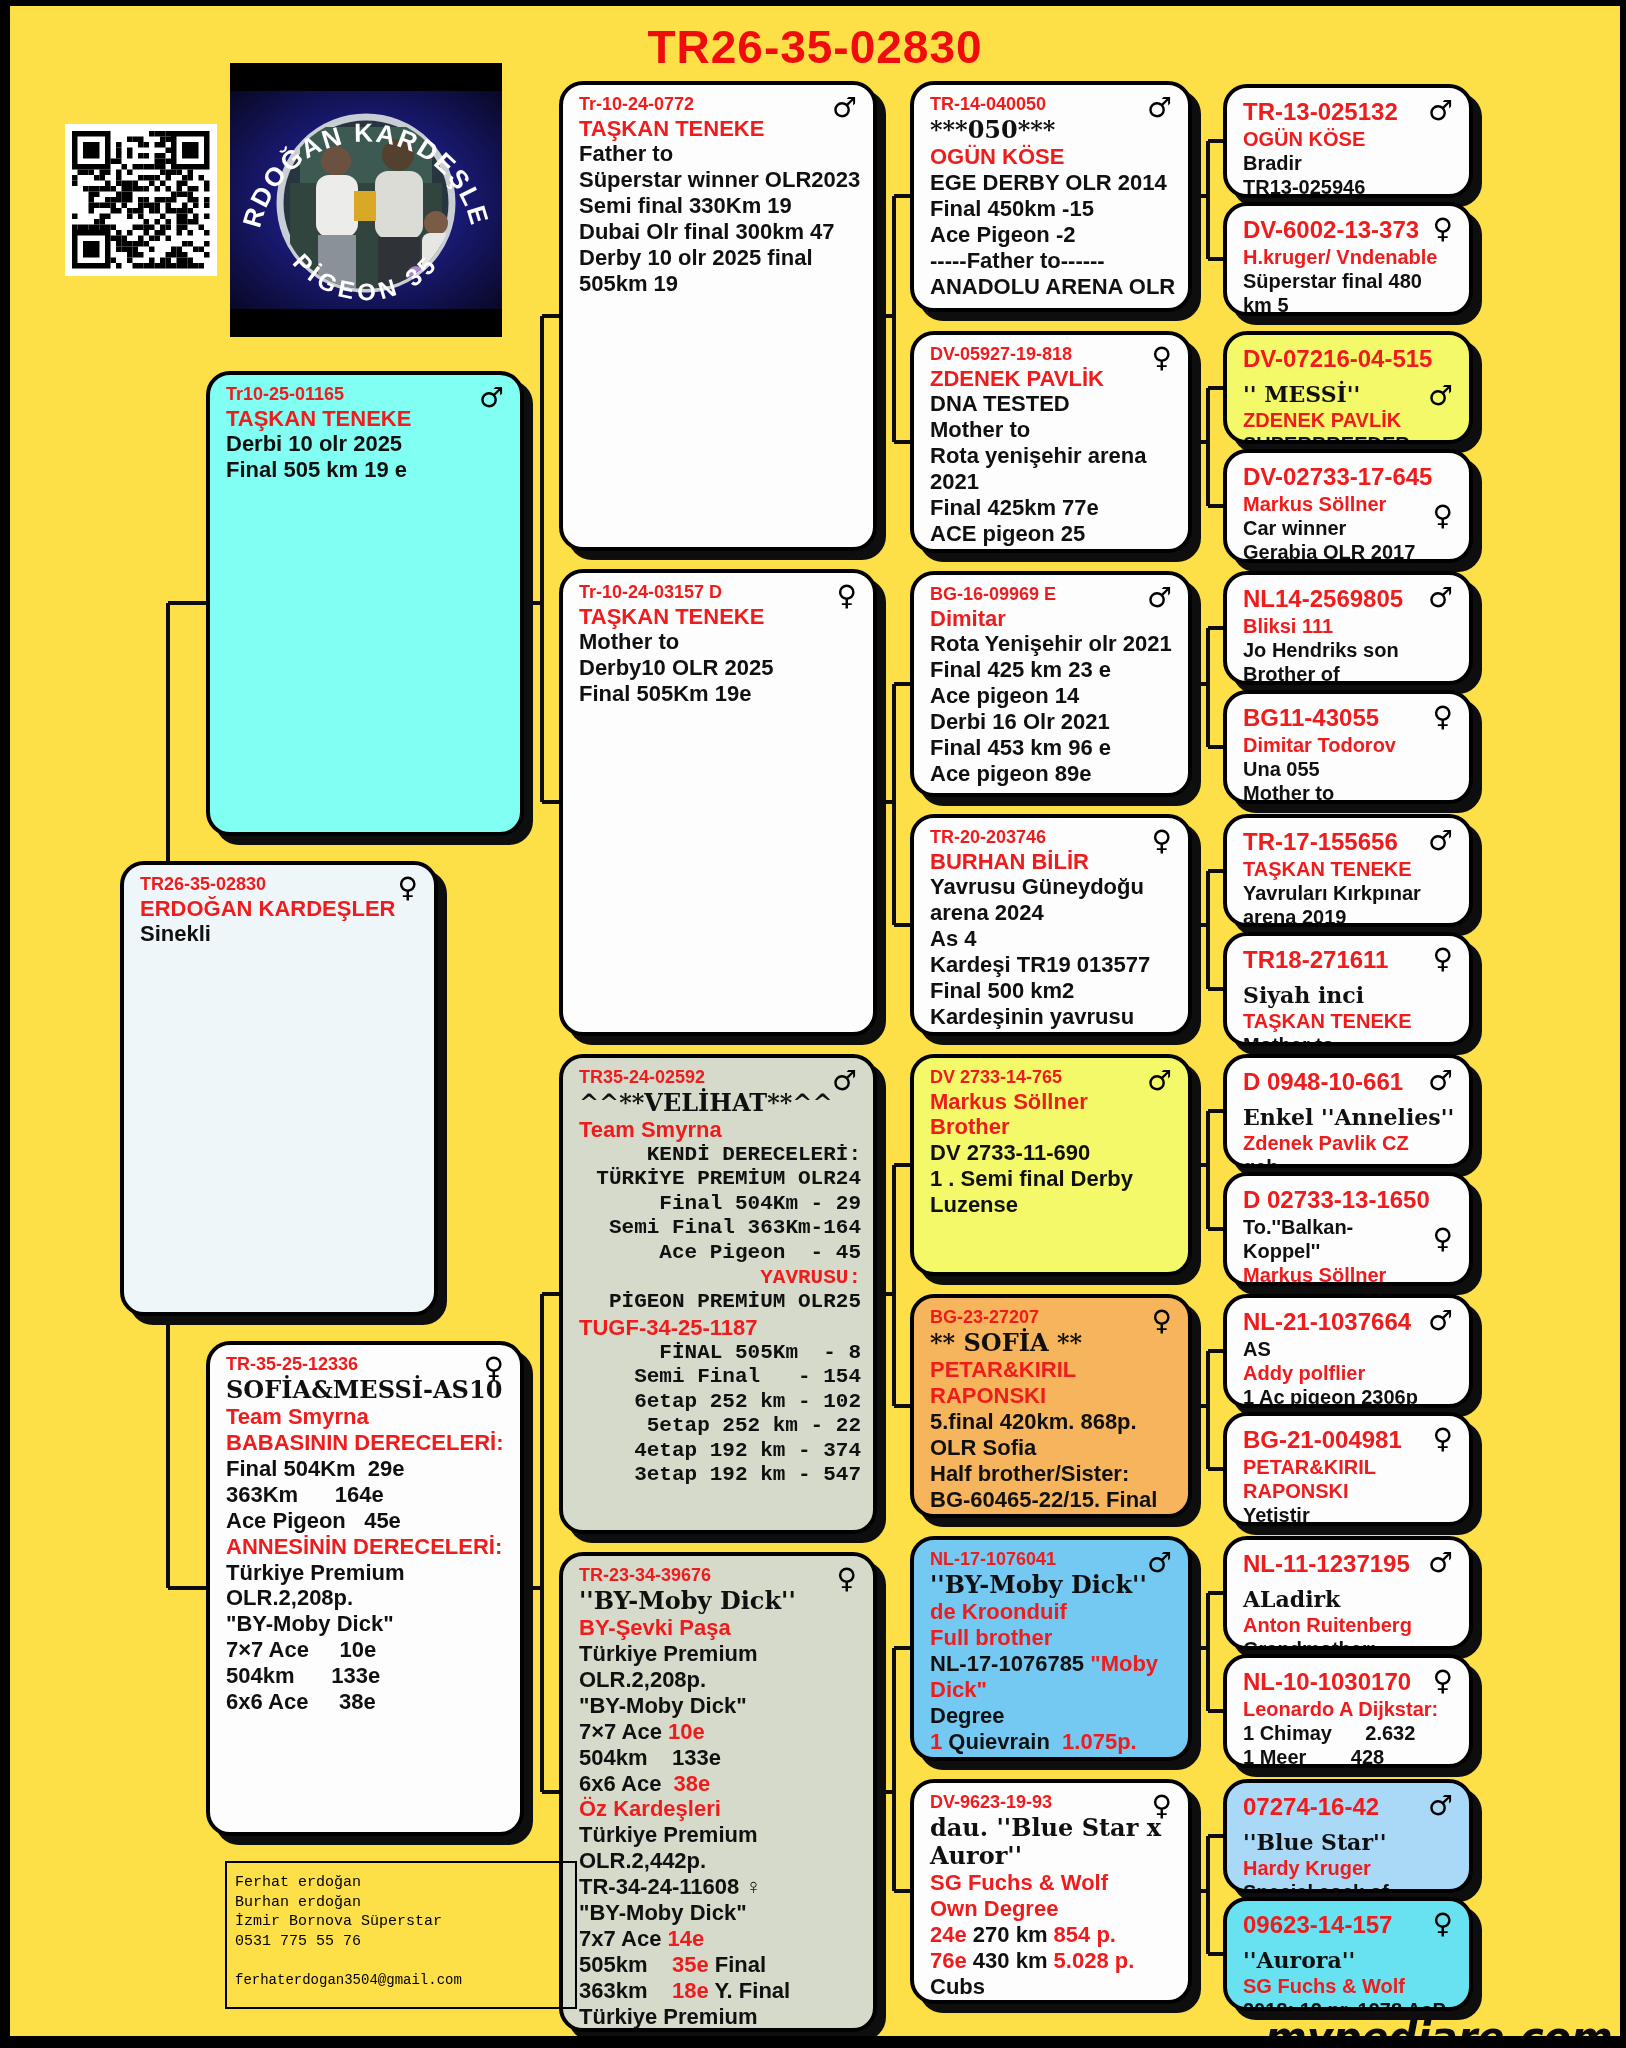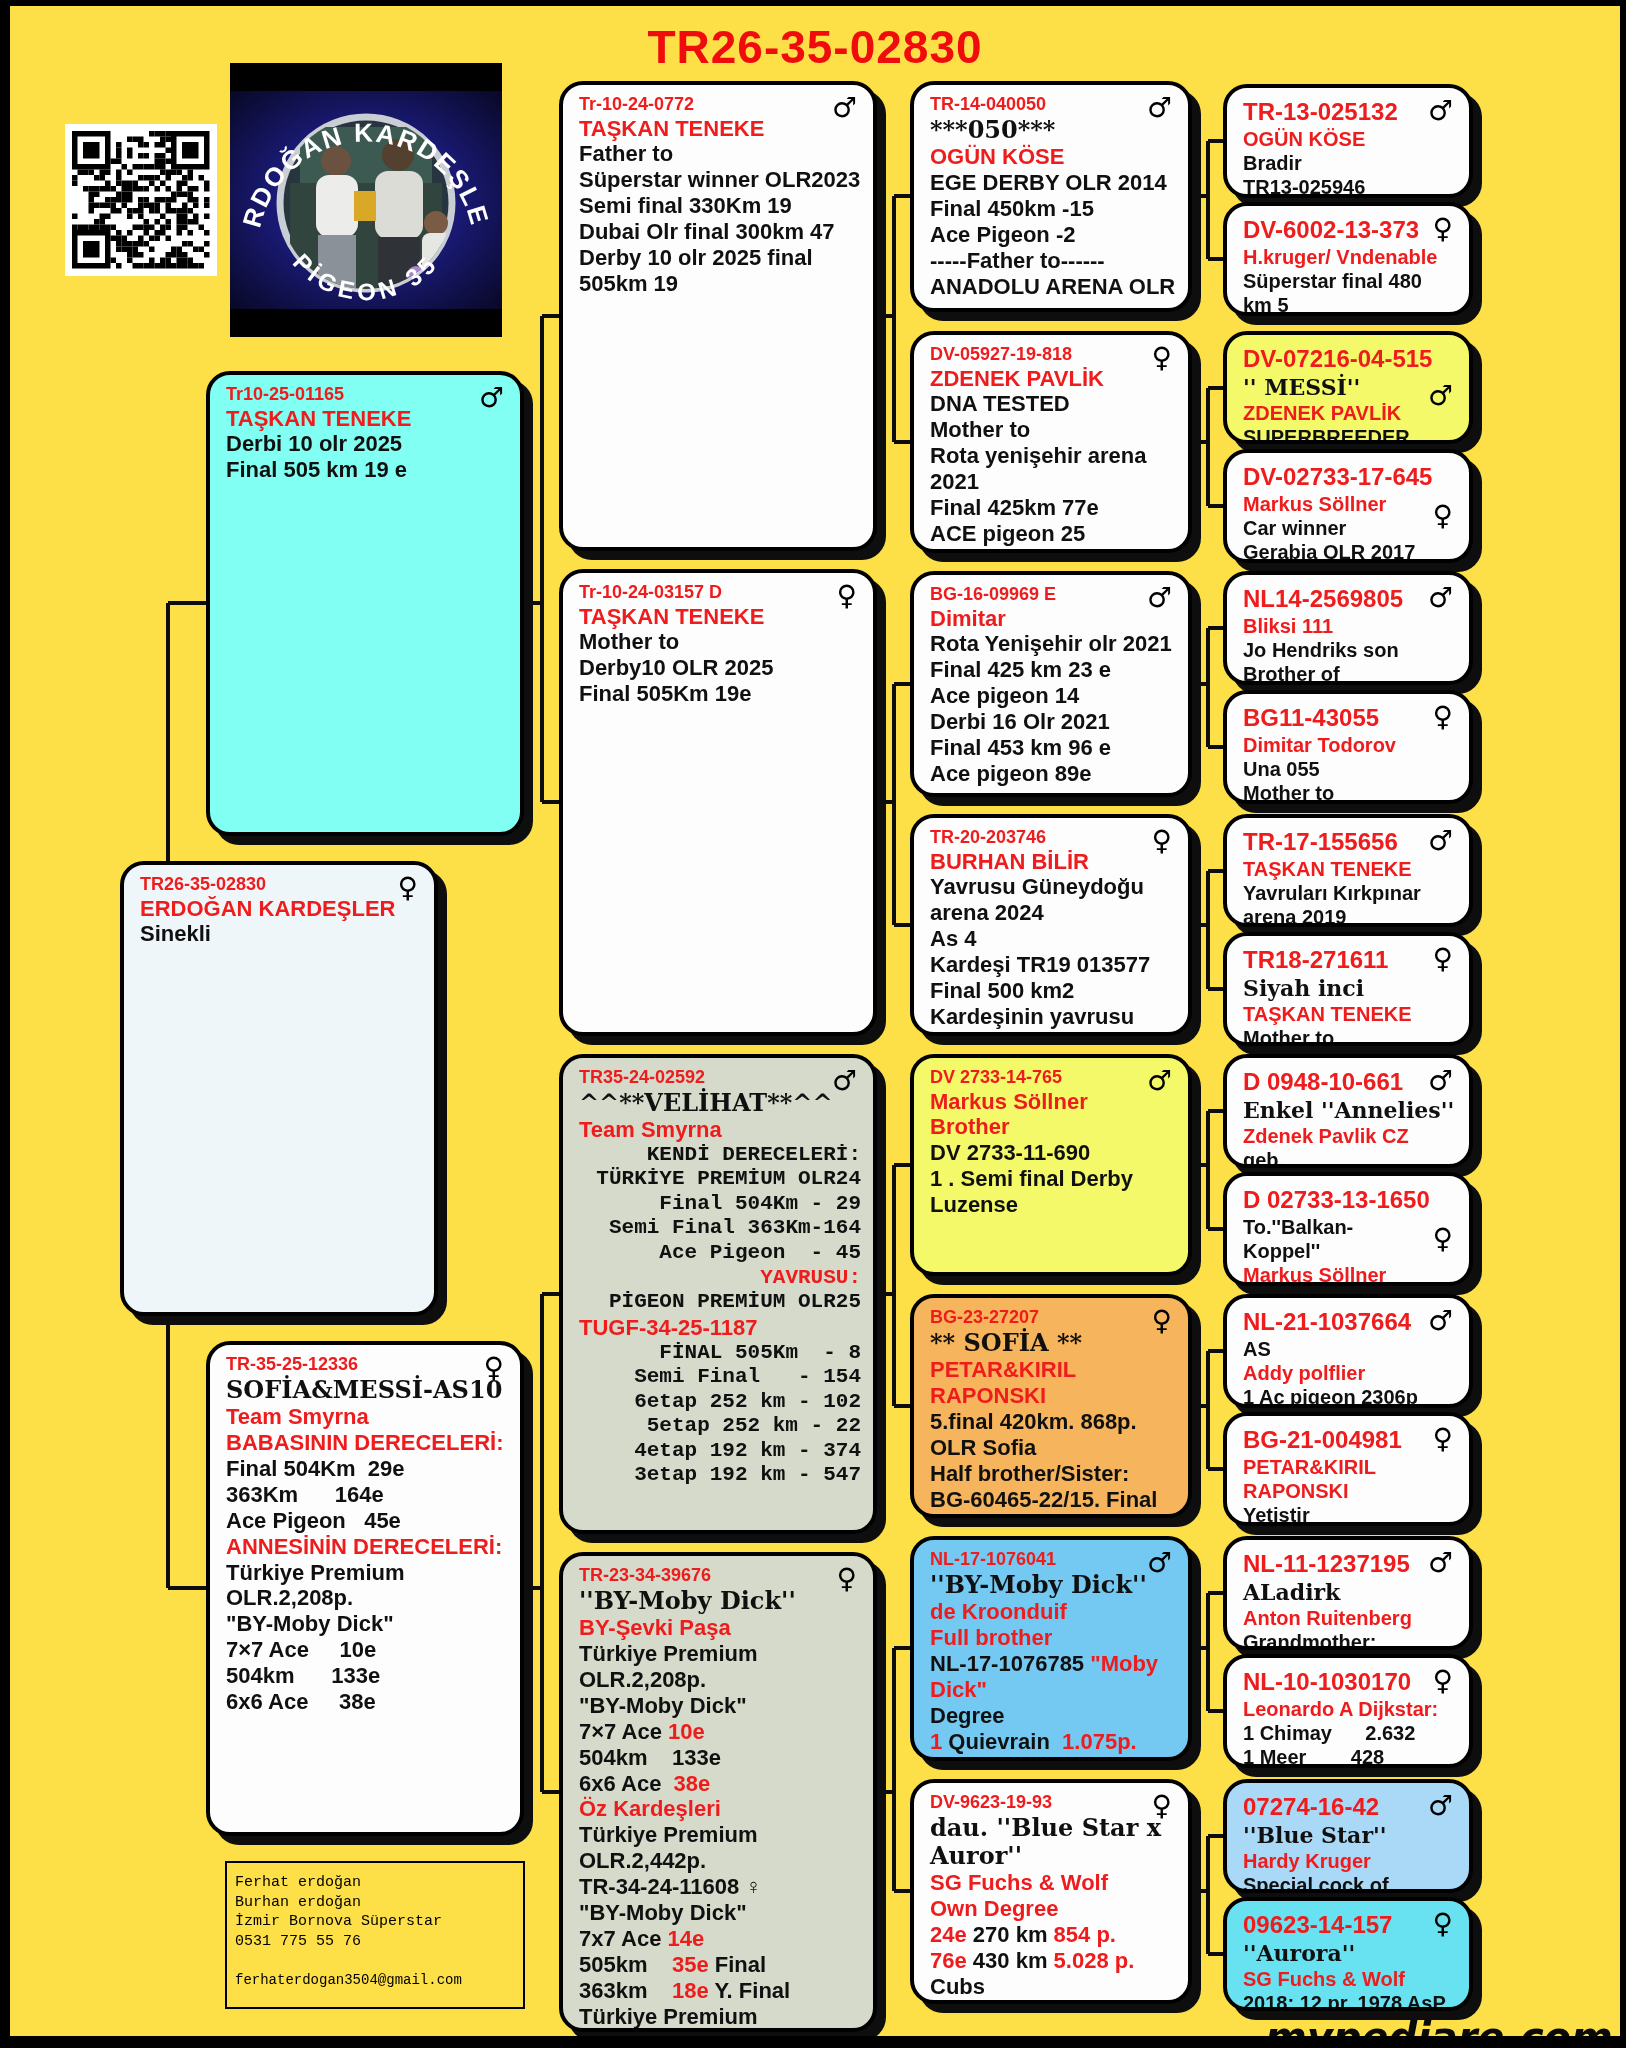--- a/index.html
+++ b/index.html
@@ -27,25 +27,25 @@
     box-shadow:9px 9px 0 #0e0e0e;
     padding:8px 12px 6px 16px;
     box-sizing:border-box;overflow:hidden;
   }
   .line{white-space:pre-wrap;font-weight:bold;font-size:22px;line-height:1.18;color:#101010;font-family:"Liberation Sans",sans-serif;}
   .line.t{font-size:18px;line-height:1.25;}
   .sm .line{font-size:20px;line-height:1.2;}
   .sm .line.t{font-size:24px;line-height:1.3;}
   .r{color:#ee1c1c;}
   .serif{font-family:"DejaVu Serif",serif;font-size:24px;}
-  .sm .serif{font-size:22px;}
+  .sm .serif{font-size:22px;margin-top:7px;}
   .mono{font-family:"Liberation Mono",monospace;font-size:21px;line-height:1.17;text-align:right;}
   .sex{position:absolute;top:6px;right:16px;font-size:28px;font-weight:bold;color:#000;z-index:3;font-family:"DejaVu Sans",sans-serif;}
   #contact-box{
-    position:absolute;left:215px;top:1855px;width:300px;height:148px;
+    position:absolute;left:215px;top:1855px;width:352px;height:148px;
     border:2px solid #000;padding:10px 8px;box-sizing:border-box;z-index:2;
     font-family:"Liberation Mono",monospace;font-size:15px;line-height:1.3;color:#000;
   }
   #contact-box .cline{min-height:1.1em;white-space:pre-wrap;}
   #contact-box .cline.email{font-size:14px;}
   #watermark{
     position:absolute;left:1255px;top:2008px;z-index:3;
     font-family:"DejaVu Sans",sans-serif;font-weight:900;font-style:italic;
     font-size:40px;color:#0a0a0a;
   }

